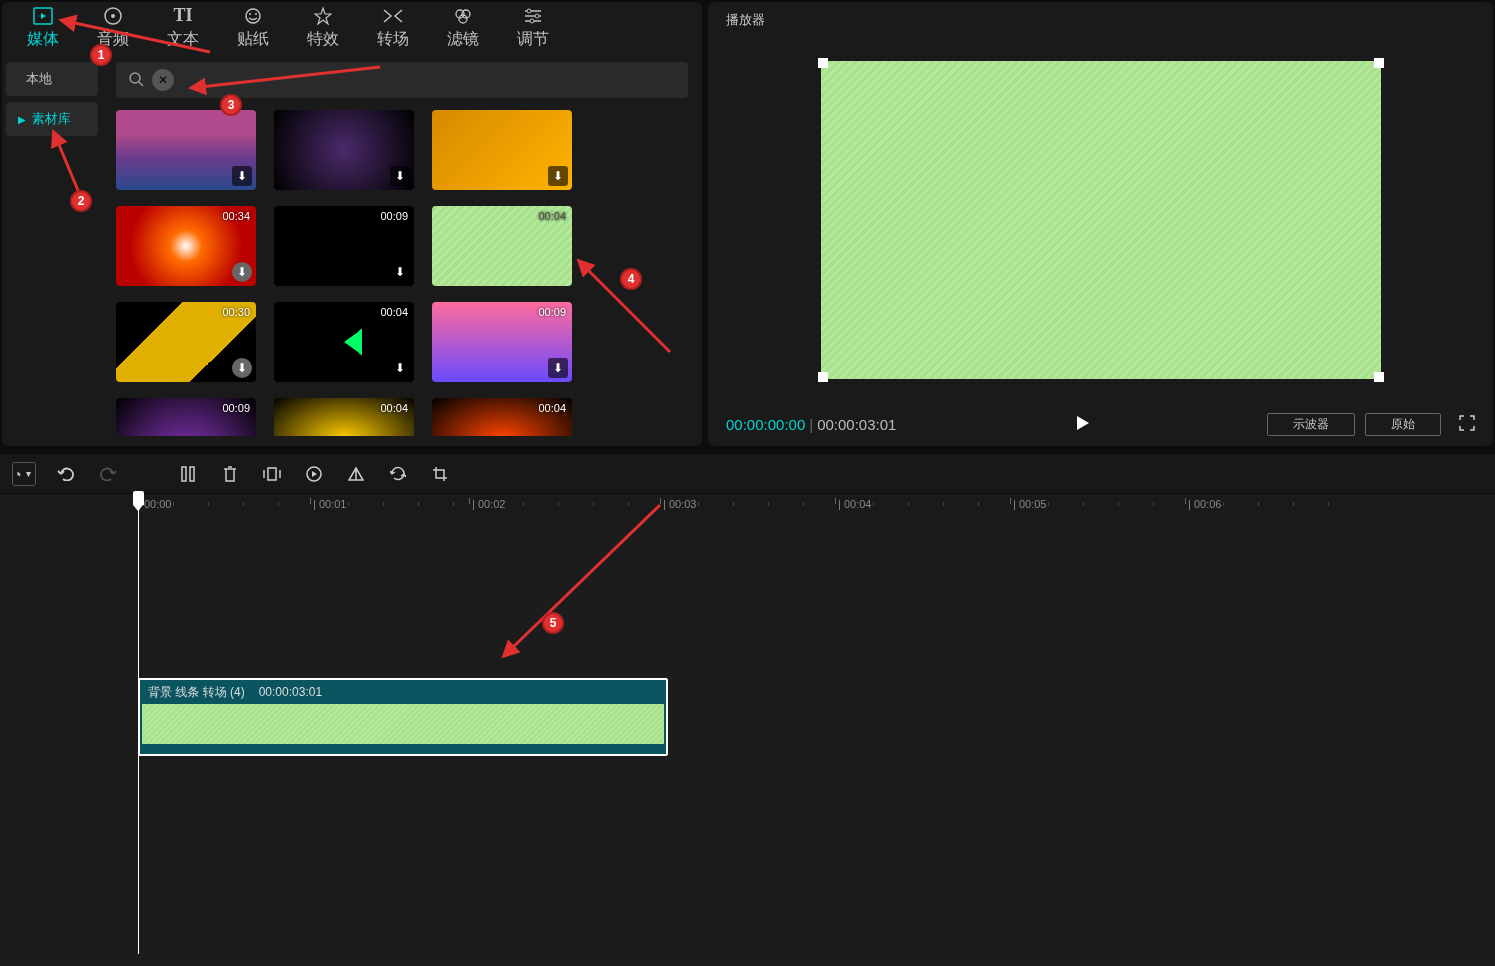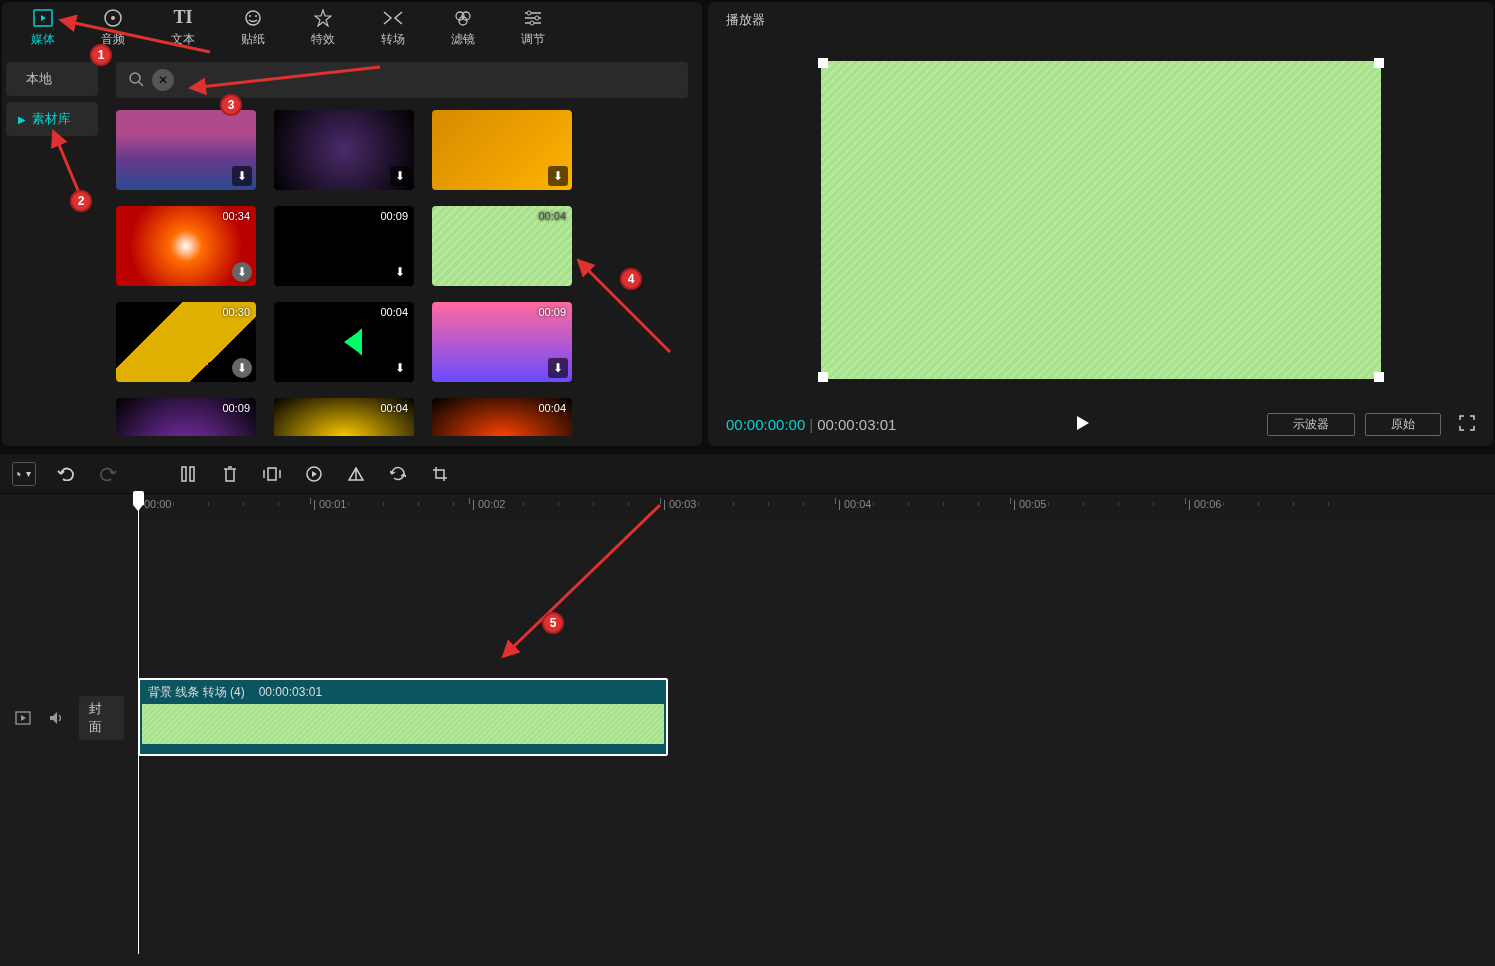--- a/index.html
+++ b/index.html
@@ -17,21 +17,21 @@
 
 .top-area { display: flex; height: 448px; gap: 6px; padding: 2px; }
 .left-panel { width: 700px; background: #1a1a1a; border-radius: 6px; display: flex; flex-direction: column; }
 .right-panel { flex: 1; background: #1a1a1a; border-radius: 6px; display: flex; flex-direction: column; position: relative; }
 
 
 .top-tabs { display: flex; height: 50px; align-items: center; padding: 0 8px; gap: 4px; }
 .top-tab { display: flex; flex-direction: column; align-items: center; justify-content: center; width: 66px; height: 46px; cursor: pointer; color: #c0c0c0; position: relative; }
 .top-tab.active { color: #00d4d4; }
 .top-tab .icon { width: 22px; height: 22px; display: flex; align-items: center; justify-content: center; }
-.top-tab .label { font-size: 12px; margin-top: 2px; }
+.top-tab .label { font-size: 16px; margin-top: 2px; }
 
 
 .left-body { flex: 1; display: flex; overflow: hidden; }
 .sidebar { width: 100px; padding: 10px 4px; display: flex; flex-direction: column; gap: 6px; }
 .side-item { height: 34px; display: flex; align-items: center; padding: 12px 12px; font-size: 13px; color: #c0c0c0; border-radius: 4px; cursor: pointer; }
 .side-item.active { background: #2a2a2a; color: #00d4d4; }
 .side-item .tri { margin-right: 6px; font-size: 10px; color: #00d4d4; }
 
 .media-area { flex: 1; padding: 10px 14px; display: flex; flex-direction: column; overflow: hidden; }
 .search-bar { display: flex; align-items: center; background: #2a2a2a; height: 36px; border-radius: 4px; padding: 0 12px; margin-bottom: 12px; }
@@ -384,35 +384,20 @@
         <div class="tick" style="left: 1118px;"></div>
         <div class="tick" style="left: 1153px;"></div>
         <div class="ruler-mark" style="left: 1188px;">| 00:06</div>
         <div class="tick" style="left: 1223px;"></div>
         <div class="tick" style="left: 1258px;"></div>
         <div class="tick" style="left: 1293px;"></div>
         <div class="tick" style="left: 1328px;"></div>
       </div>
 
   <div class="tl-tracks">
-    <div class="track-left" style="top:168px;height:60px">
-      <span class="ticon">
-            <svg width="16" height="14" viewBox="0 0 16 14">
-              <rect x="1" y="1" width="14" height="12" fill="none" stroke="currentColor" stroke-width="1.3"></rect>
-              <path d="M6 4 L11 7 L6 10 Z" fill="currentColor"></path>
-            </svg>
-          </span>
-      <span class="ticon">
-            <svg width="14" height="14" viewBox="0 0 14 14">
-              <path d="M1 5 L4 5 L8 1 L8 13 L4 9 L1 9 Z" fill="currentColor"></path>
-              <path d="M10 4 Q13 7 10 10" fill="none" stroke="currentColor" stroke-width="1.3"></path>
-            </svg>
-          </span>
-      <span class="cover-btn">封面</span>
-    </div>
 
     <div class="clip">
       <div class="clip-header">
         <span>背景 线条 转场 (4)</span>
         <span>00:00:03:01</span>
       </div>
       <div class="clip-body"></div>
       <div class="clip-footer"></div>
     </div>
   </div>

